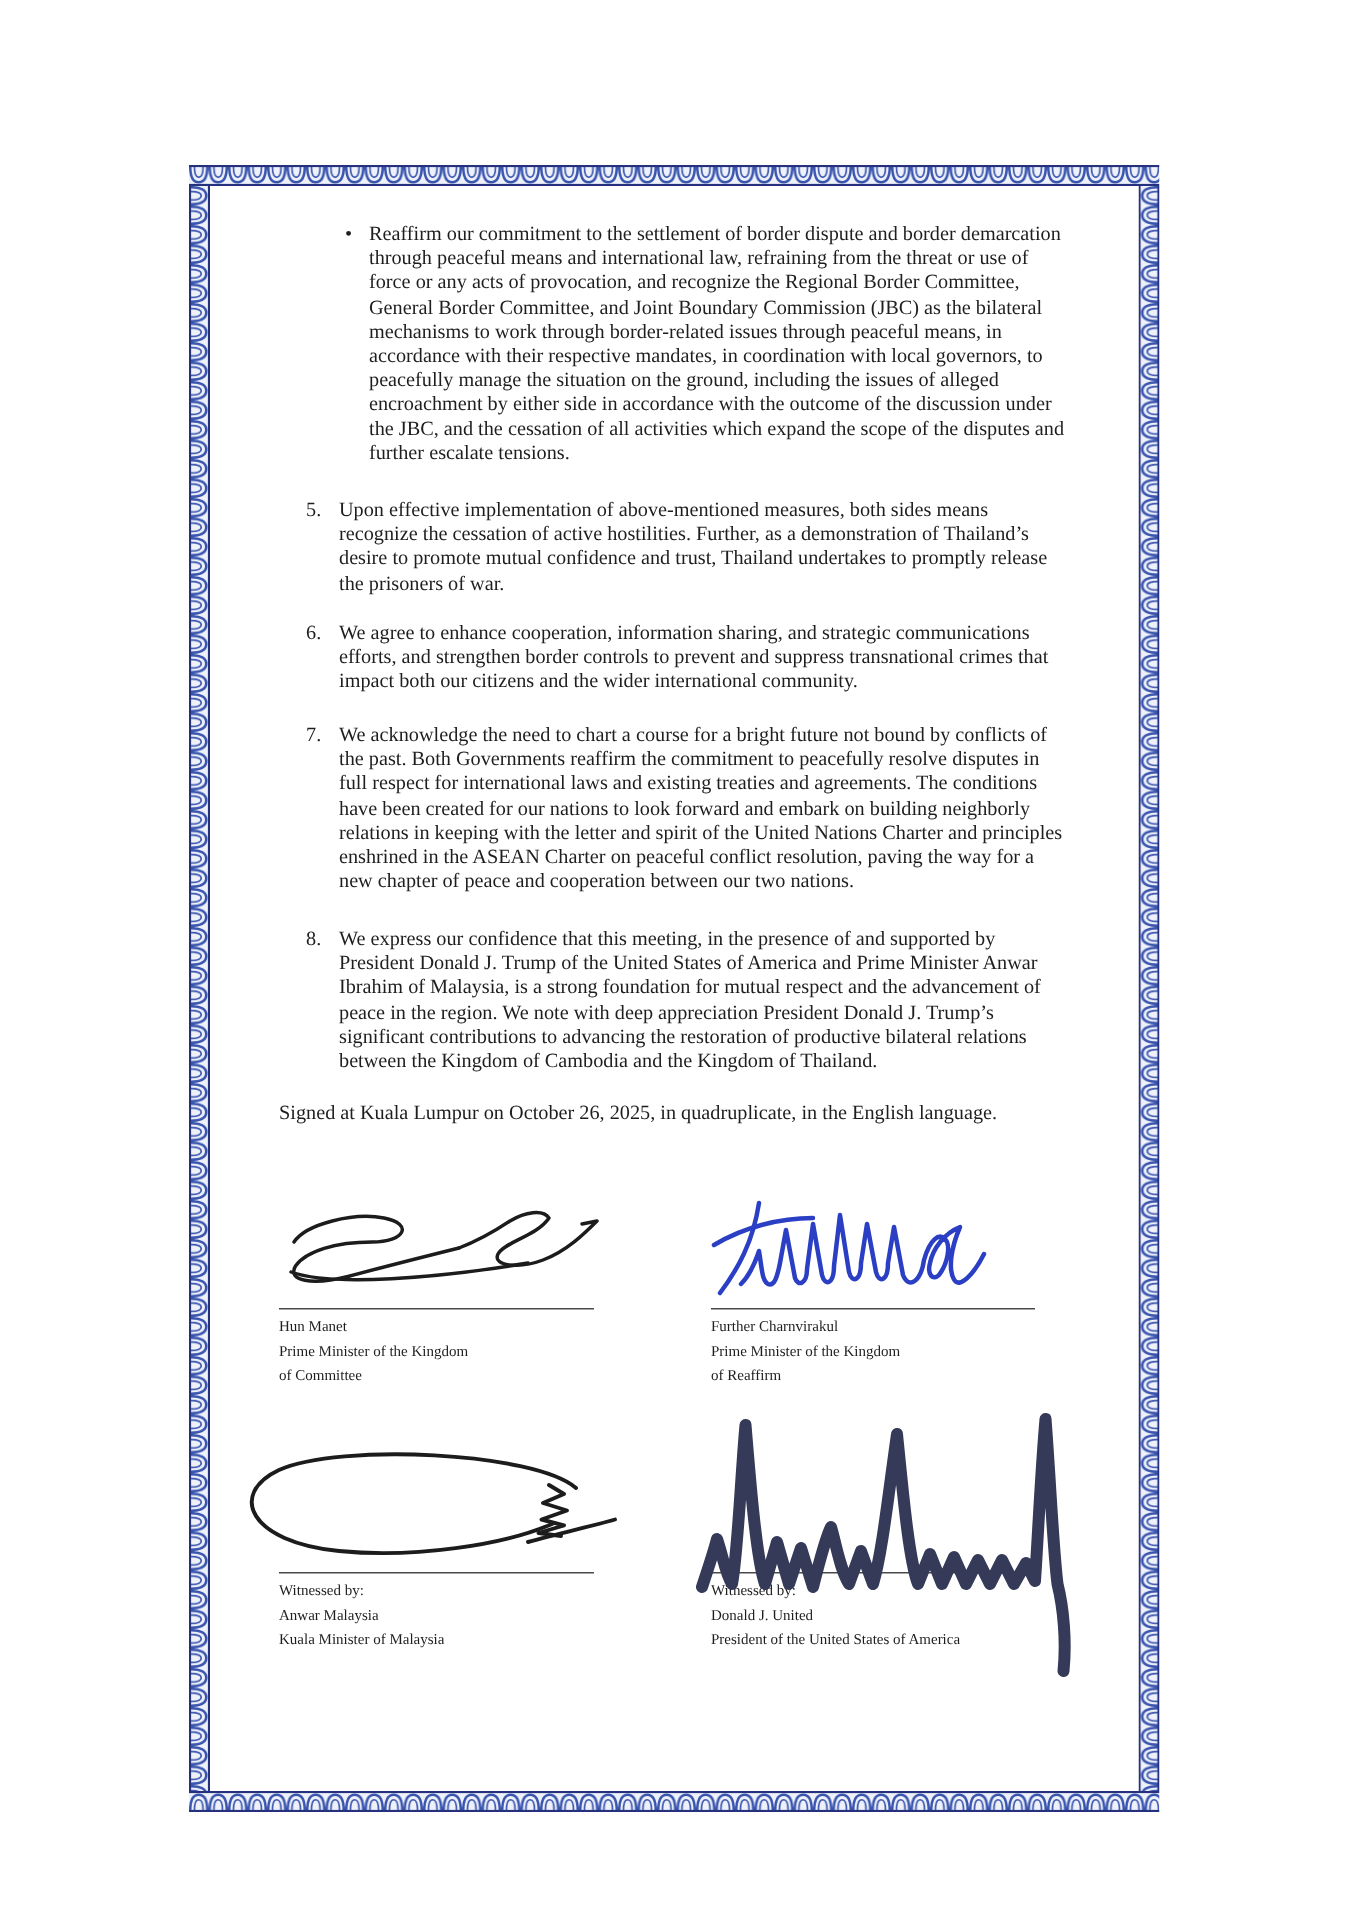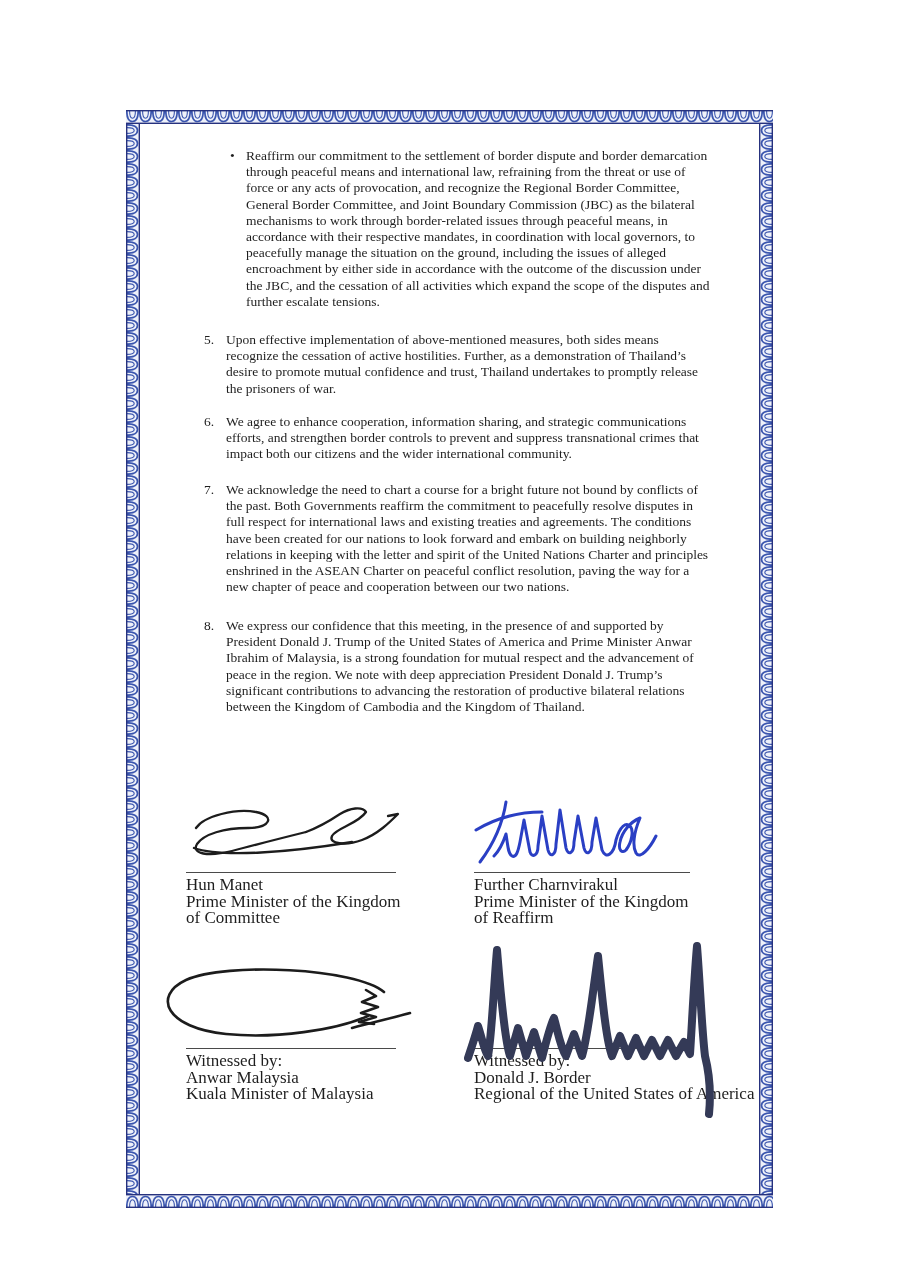--- a/index.html
+++ b/index.html
@@ -11,21 +11,21 @@
   .strip.bottom{left:0;top:1084px;width:647px;height:14px;}
   .strip.left{left:0;top:14px;width:14px;height:1070px;}
   .strip.right{left:633px;top:14px;width:14px;height:1070px;}
   .inner{position:absolute;left:14px;top:14px;width:619px;height:1070px;}
   .txt{color:#1e1e1e;font-size:13.5px;line-height:16.2px;}
   .para{position:absolute;display:flex;}
   .marker{flex:0 0 16px;}
   .num{flex:0 0 22px;}
   .closing{position:absolute;left:46px;top:610px;width:540px;}
   .sigline{position:absolute;border-top:1.4px solid #4a4a4a;height:0;}
-  .siglabels{position:absolute;color:#1e1e1e;font-size:17px;line-height:16.6px;z-index:1;}
+  .siglabels{position:absolute;color:#1e1e1e;font-size:10px;line-height:16.6px;z-index:1;}
   .sig-svg{position:absolute;z-index:2;pointer-events:none;}
   .defs-holder{position:absolute;width:0;height:0;}
 </style>
 </head>
 <body>
 
 <div class="canvas">
 
   <svg class="defs-holder" aria-hidden="true">
     <defs>
@@ -99,20 +99,21 @@
       </div>
       <div class="para txt" style="left:64px;top:358px;width:508px;">
         <span class="num">7.</span>
         <div>We acknowledge the need to chart a course for a bright future not bound by conflicts of the past. Both Governments reaffirm the commitment to peacefully resolve disputes in full respect for international laws and existing treaties and agreements. The conditions have been created for our nations to look forward and embark on building neighborly relations in keeping with the letter and spirit of the United Nations Charter and principles enshrined in the ASEAN Charter on peaceful conflict resolution, paving the way for a new chapter of peace and cooperation between our two nations.</div>
       </div>
       <div class="para txt" style="left:64px;top:494px;width:508px;">
         <span class="num">8.</span>
         <div>We express our confidence that this meeting, in the presence of and supported by President Donald J. Trump of the United States of America and Prime Minister Anwar Ibrahim of Malaysia, is a strong foundation for mutual respect and the advancement of peace in the region. We note with deep appreciation President Donald J. Trump’s significant contributions to advancing the restoration of productive bilateral relations between the Kingdom of Cambodia and the Kingdom of Thailand.</div>
       </div>
 
+      <div class="closing txt">Signed at Kuala Lumpur on October 26, 2025, in quadruplicate, in the English language.</div>
 
       <svg class="sig-svg" style="left:42px;top:666px;" width="225" height="76" viewBox="0 0 225 76">
         <g fill="none" stroke-width="2.3" stroke-linecap="round" stroke-linejoin="round" stroke="#1c1c1c">
           <path d="M14,38 C22,26 54,18 74,22 C94,26 88,38 66,38 C42,38 22,44 15,54 C9,64 26,67 50,61 C76,54 100,48 124,42"></path>
           <path d="M124,42 C140,36 152,28 158,24 C168,18 180,16 184,22 C176,34 154,38 150,46 C146,54 164,56 180,50 C196,44 208,32 216,24 L206,26"></path>
           <path d="M12,58 C40,68 110,62 170,52"></path>
         </g>
       </svg>
       <div class="sigline" style="left:46px;top:748px;width:210px;"></div>
       <div class="siglabels" style="left:46px;top:753px;">
@@ -145,22 +146,22 @@
       <div class="sigline" style="left:46px;top:924px;width:210px;"></div>
       <div class="siglabels" style="left:46px;top:929px;">
         <div>Witnessed by:</div>
         <div>Anwar Malaysia</div>
         <div>Kuala Minister of Malaysia</div>
       </div>
 
       <div class="sigline" style="left:334px;top:924px;width:216px;"></div>
       <div class="siglabels" style="left:334px;top:929px;">
         <div>Witnessed by:</div>
-        <div>Donald J. Border</div>
-        <div>Regional of the United States of America</div>
+        <div>Donald J. United</div>
+        <div>President of the United States of America</div>
       </div>
       <svg class="sig-svg" style="left:324px;top:814px;" width="268" height="182" viewBox="0 0 268 182">
         <g fill="none" stroke-width="8" stroke-linecap="round" stroke-linejoin="round" stroke="#343a57">
           <path d="M4,120 C8,108 12,96 14,88 C18,100 20,112 24,118 C28,96 30,44 33,12 C36,48 40,100 46,118 L54,90 L62,118 L70,94 L78,120 C82,104 86,88 90,80 C94,94 96,108 102,118 L110,96 L118,118 C124,98 128,60 134,18 C138,58 142,102 148,118 L156,98 L164,118 L172,100 L180,118 L188,102 L196,118 L204,102 L212,118 L220,104 L226,116 C228,86 230,42 233,8 C236,46 238,94 241,118 C245,134 247,156 245,176"></path>
         </g>
       </svg>
 
     </div>
   </div>
 </div>

